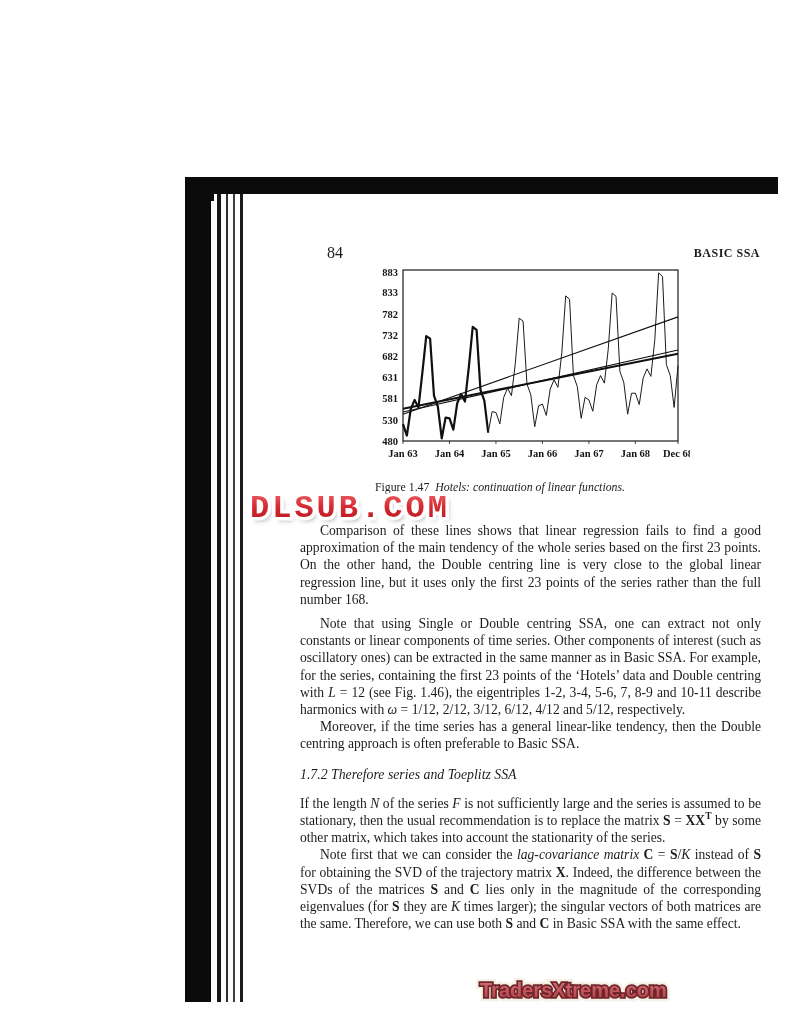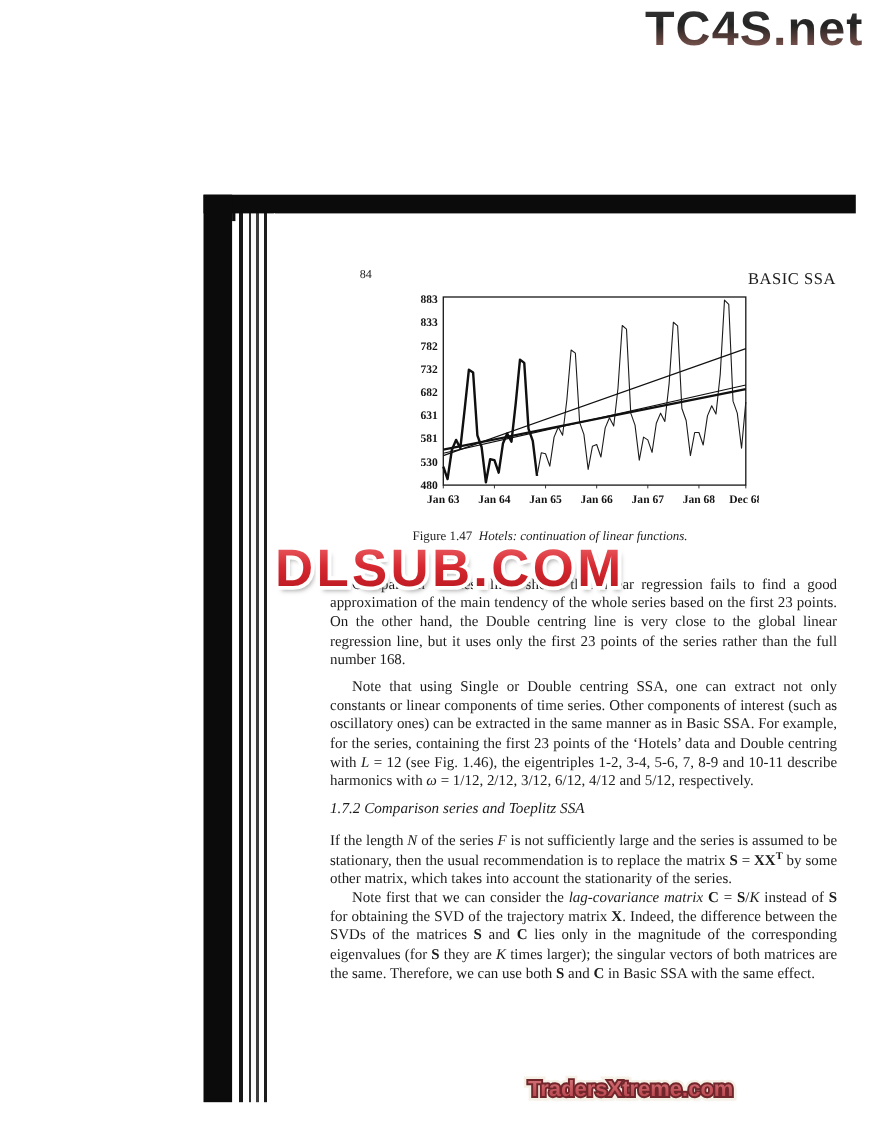--- a/index.html
+++ b/index.html
@@ -5,21 +5,21 @@
   html,body{margin:0;padding:0;background:#fff;}
   .canvas{position:relative;width:791px;height:1024px;background:#ffffff;overflow:hidden;
           font-family:"Liberation Serif",serif;color:#1c1c1c;}
 
   
   .wm-top{position:absolute;top:2px;right:6px;font-family:"Liberation Sans",sans-serif;
           font-weight:bold;font-size:44px;letter-spacing:1px;
           background:linear-gradient(180deg,#3c3c3c 0%,#232323 42%,#5d413d 68%,#a1736c 100%);
           -webkit-background-clip:text;background-clip:text;color:transparent;}
   .wm-mid{position:absolute;left:250px;top:490px;width:290px;height:44px;z-index:6;
-          font-family:Liberation Sans, sans-serif;font-weight:900;font-size:48px;letter-spacing:3px;}
+          font-family:Liberation Mono, monospace;font-weight:900;font-size:32px;letter-spacing:3px;}
   .wm-mid span{position:absolute;left:0;top:0;white-space:nowrap;}
   .wm-mid .outline{-webkit-text-stroke:7px #ffffff;color:#fff;
           text-shadow:3px 4px 4px rgba(110,110,110,.55);}
   .wm-mid .fill{background:linear-gradient(180deg,#ef6a6e 0%,#d62931 45%,#b2121a 100%);
           -webkit-background-clip:text;background-clip:text;color:transparent;}
   .wm-bottom{position:absolute;left:480px;top:979px;width:310px;height:40px;z-index:6;
           font-family:"Liberation Sans",sans-serif;font-weight:900;font-size:20px;letter-spacing:0px;}
   .wm-bottom span{position:absolute;left:0;top:0;white-space:nowrap;}
   .wm-bottom .o1{-webkit-text-stroke:8px #f6f1e6;color:#f6f1e6;
           text-shadow:2px 3px 3px rgba(0,0,0,.25);}
@@ -30,22 +30,22 @@
   
   .scan-top-bar{position:absolute;left:185px;top:177px;width:593px;height:17px;background:#0b0b0b;}
   .scan-left-bar{position:absolute;left:185px;top:177px;width:26px;height:825px;background:#0b0b0b;}
   .scan-nub{position:absolute;left:211px;top:192px;width:38px;height:9px;background:#0b0b0b;}
   .spine{position:absolute;left:214px;top:194px;width:36px;height:808px;
          background:linear-gradient(90deg,#ffffff 0 3px,#161616 3px 7px,#fdfdfd 7px 12px,
            #2e2e2e 12px 14px,#fbfbfb 14px 19px,#3d3d3d 19px 21px,#ffffff 21px 26px,
            #1c1c1c 26px 29px,#ffffff 29px 36px);}
 
   
-  .page-number{position:absolute;left:327px;top:244px;font-size:11px;}
-  .running-head{position:absolute;right:31px;top:246px;font-size:15px;font-weight:normal;letter-spacing:.5px;}
+  .page-number{position:absolute;left:327px;top:244px;font-size:16px;}
+  .running-head{position:absolute;right:31px;top:246px;font-size:12px;font-weight:bold;letter-spacing:.5px;}
 
   
   #chart-svg{position:absolute;left:358px;top:262px;}
   #chart-svg text.tick{font-family:"Liberation Serif",serif;font-size:10.5px;font-weight:bold;fill:#141414;}
 
   
   .caption{position:absolute;left:330px;top:480px;width:340px;text-align:center;font-size:11.8px;}
   .caption .i{font-style:italic;}
 
   
@@ -56,21 +56,20 @@
   .i{font-style:italic;}
   .b{font-weight:bold;}
   .sup{vertical-align:super;font-size:70%;line-height:0;}
   .sec-heading{font-style:italic;font-size:13.8px;margin:8px 0 12px;text-align:left;}
 </style>
 </head>
 <body>
 
 <div class="canvas">
 
-  <div class="wm-top">TC4S.net</div>
 
   <div class="scan-top-bar"></div>
   <div class="scan-left-bar"></div>
   <div class="scan-nub"></div>
   <div class="spine"></div>
 
   <div class="page-number">84</div>
   <div class="running-head">BASIC SSA</div>
 
   <svg id="chart-svg" width="332" height="202" viewBox="0 0 332 202">
@@ -110,21 +109,22 @@
   </div>
 
   <div class="wm-mid">
     <span class="outline">DLSUB.COM</span>
     <span class="fill">DLSUB.COM</span>
   </div>
 
   <div class="body-text" id="body-text">
       <p class=" indent" style="margin-bottom: 7px;"><span>Comparison of these lines shows that linear regression fails to find a good approximation of the main tendency of the whole series based on the first 23 points. On the other hand, the Double centring line is very close to the global linear regression line, but it uses only the first 23 points of the series rather than the full number 168.</span></p>
       <p class=" indent"><span>Note that using Single or Double centring SSA, one can extract not only constants or linear components of time series. Other components of interest (such as oscillatory ones) can be extracted in the same manner as in Basic SSA. For example, for the series, containing the first 23 points of the ‘Hotels’ data and Double centring with </span><span class="i">L</span><span> = 12 (see Fig. 1.46), the eigentriples 1-2, 3-4, 5-6, 7, 8-9 and 10-11 describe harmonics with </span><span class="i">ω</span><span> = 1/12, 2/12, 3/12, 6/12, 4/12 and 5/12, respectively.</span></p>
-      <div class="sec-heading"><span>1.7.2  Comparison series and Toeplitz SSA</span></div>
+      <p class=" indent" style="margin-bottom: 13px;"><span>Moreover, if the time series has a general linear-like tendency, then the Double centring approach is often preferable to Basic SSA.</span></p>
+      <div class="sec-heading"><span>1.7.2  Therefore series and Toeplitz SSA</span></div>
       <p class=""><span>If the length </span><span class="i">N</span><span> of the series </span><span class="i">F</span><span> is not sufficiently large and the series is assumed to be stationary, then the usual recommendation is to replace the matrix </span><span class="b">S</span><span> = </span><span class="b">XX</span><span class="b sup">T</span><span> by some other matrix, which takes into account the stationarity of the series.</span></p>
       <p class=" indent"><span>Note first that we can consider the </span><span class="i">lag-covariance matrix </span><span class="b">C</span><span> = </span><span class="b">S</span><span>/</span><span class="i">K</span><span> instead of </span><span class="b">S</span><span> for obtaining the SVD of the trajectory matrix </span><span class="b">X</span><span>. Indeed, the difference between the SVDs of the matrices </span><span class="b">S</span><span> and </span><span class="b">C</span><span> lies only in the magnitude of the corresponding eigenvalues (for </span><span class="b">S</span><span> they are </span><span class="i">K</span><span> times larger); the singular vectors of both matrices are the same. Therefore, we can use both </span><span class="b">S</span><span> and </span><span class="b">C</span><span> in Basic SSA with the same effect.</span></p>
     </div>
 
   <div class="wm-bottom">
     <span class="o1">TradersXtreme.com</span>
     <span class="o2">TradersXtreme.com</span>
     <span class="fillb">TradersXtreme.com</span>
   </div>
 

